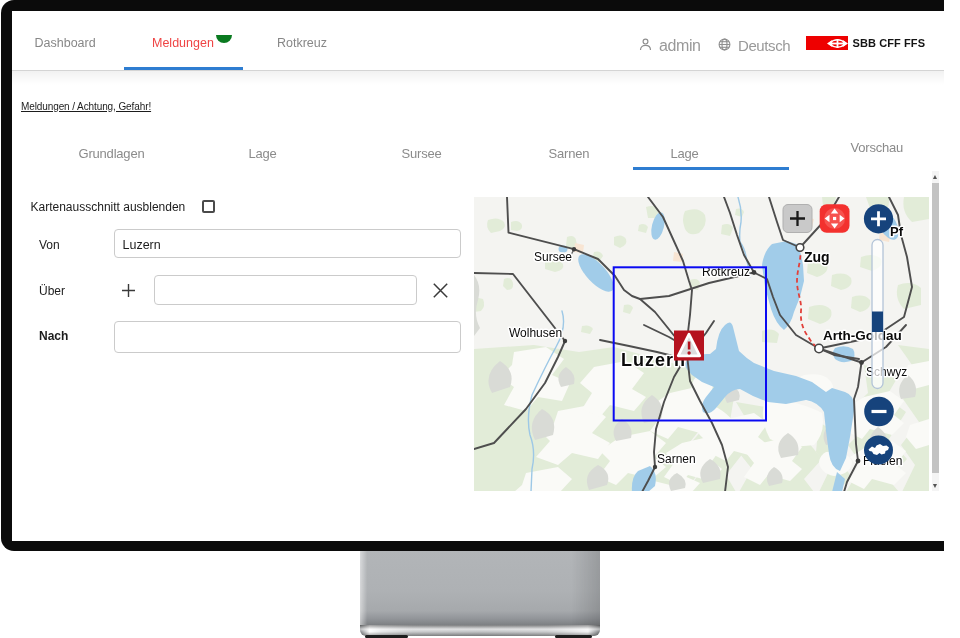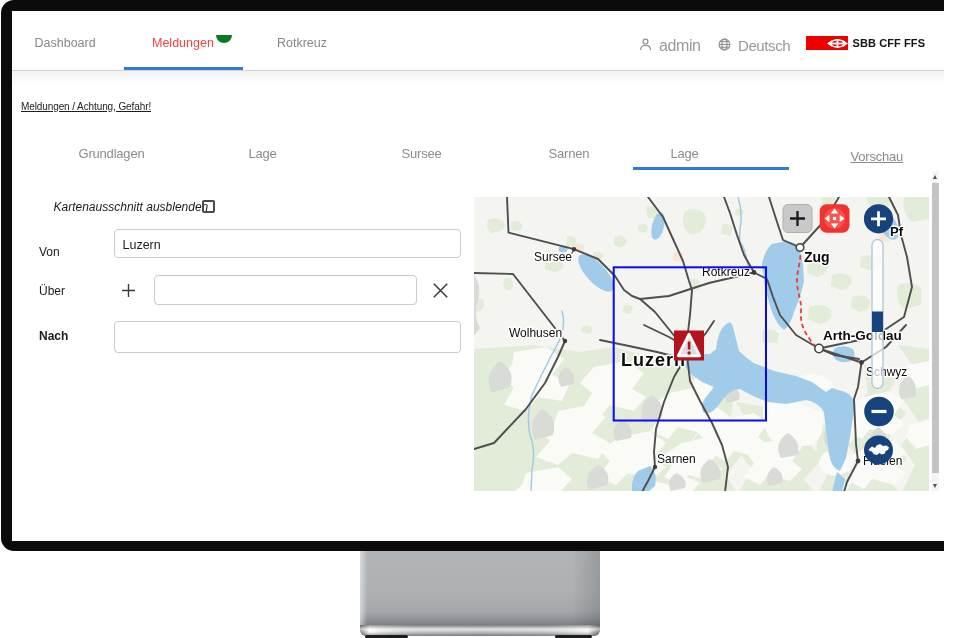--- a/index.html
+++ b/index.html
@@ -76,26 +76,26 @@
     <div class="abs" id="navline" style="left:0; top:58.5px; width:936.5px;"></div>
     <div class="abs" id="navshadow" style="left:0; top:59.5px; width:936.5px;"></div>
 
     <div class="abs" style="left:9.5px; top:89.5px; font-size:10px; letter-spacing:-0.1px; color:#1d1d1d;text-decoration:underline;">Meldungen / Achtung, Gefahr!</div>
 
     <div class="abs tab" style="left:51px; top:135px;">Grundlagen</div>
     <div class="abs tab" style="left:221px; top:135px;">Lage</div>
     <div class="abs tab" style="left:374px; top:135px;">Sursee</div>
     <div class="abs tab" style="left:521px; top:135px;">Sarnen</div>
     <div class="abs tab navdark" style="left:643px; top:135px;">Lage</div>
-    <div class="abs tab" style="left:823px; top:138px;text-decoration:underline;">Vorschau</div>
+    <div class="abs tab" style="left:823px; top:129px;">Vorschau</div>
     <div class="abs" id="underline2" style="left:621.5px; top:156px;"></div>
 
-    <div class="abs lbl" style="left:42px; top:188.5px;font-style:italic;">Kartenausschnitt ausblenden</div>
+    <div class="abs lbl" style="left:19px; top:188.5px;">Kartenausschnitt ausblenden</div>
     <div class="abs" style="left:190px; top:188.5px; width:13.5px; height:13.5px; border:2px solid #4a4a4a; border-radius:2px;"></div>
-    <div class="abs lbl" style="left:27.5px; top:226.5px;margin-top:7px;">Von</div>
+    <div class="abs lbl" style="left:27.5px; top:226.5px;">Von</div>
     <div class="abs input" style="left:102.5px; top:217.5px; width:347px; height:29px;"></div>
     <div class="abs lbl" style="left:111px; top:226.5px; font-size:12.5px;">Luzern</div>
     <div class="abs lbl" style="left:27.5px; top:273px;">Über</div>
     <svg class="abs" style="left:109px; top:272px;" width="15" height="15" viewBox="0 0 15 15">
       <path d="M7.5 1 V14 M1 7.5 H14" stroke="#3a3a3a" stroke-width="1.4"></path>
     </svg>
     <div class="abs input" style="left:142.5px; top:264px; width:262.5px; height:30px;"></div>
     <svg class="abs" style="left:421.5px; top:272px;" width="15" height="15" viewBox="0 0 15 15">
       <path d="M0.8 0.8 L14.2 14.2 M14.2 0.8 L0.8 14.2" stroke="#3a3a3a" stroke-width="1.5"></path>
     </svg>

